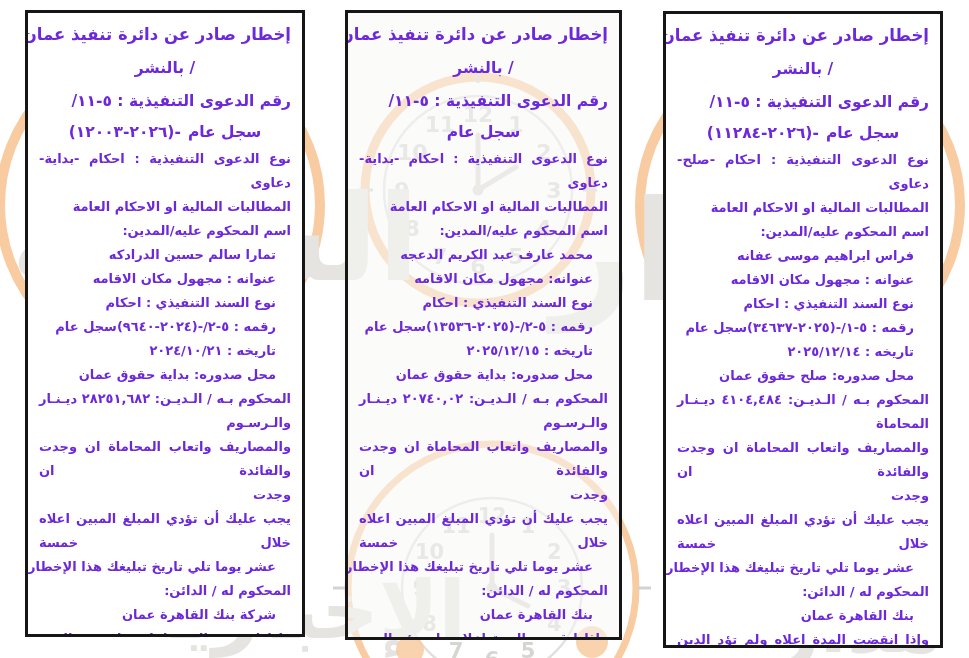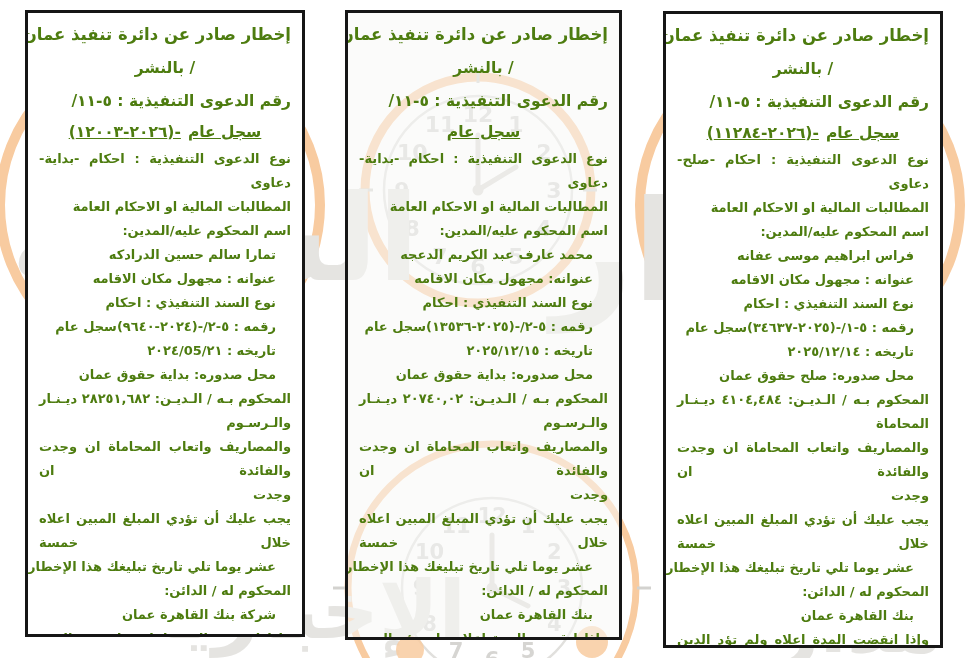--- a/index.html
+++ b/index.html
@@ -13,31 +13,31 @@
   .clock-face{fill:none;stroke:#e1e0dd;stroke-width:2.5;}
   .clock-hand{stroke:#dbdad6;stroke-width:5;stroke-linecap:round;}
   .clock-tick{stroke:#d3d2cf;stroke-width:3;}
   .clock-num{fill:#d6d5d2;font-weight:bold;font-family:"DejaVu Sans",sans-serif;}
   .brand-txt{fill:#e5e4e1;font-weight:bold;font-family:"DejaVu Sans",sans-serif;}
   .wm-blob{fill:#f8cba0;}
 
   
   .col{position:absolute;z-index:2;box-sizing:border-box;
        border:3px solid #161616;background:#ffffff;
-       padding:4px 11px;direction:rtl;color:#4d7c0f;overflow:hidden;}
+       padding:4px 11px;direction:rtl;color:#6d28d9;overflow:hidden;}
   #col0{left:663px;top:11px;width:280px;height:637px;}
   #col1{left:345px;top:10px;width:277px;height:630px;background:rgba(248,248,245,0.55);}
   #col2{left:25px;top:10px;width:280px;height:627px;}
 
   .line{font-size:13px;font-weight:bold;line-height:24px;white-space:nowrap;}
   .h1{font-size:16.5px;line-height:30px;text-align:center;white-space:nowrap;font-weight:bold;padding-top:3px;}
   .h2{font-size:15.5px;line-height:36px;text-align:center;font-weight:bold;}
   .h3{font-size:15.5px;line-height:31px;font-weight:bold;white-space:nowrap;}
   .h4row{display:flex;direction:ltr;justify-content:center;align-items:center;gap:7px;
-         font-size:15.5px;line-height:30px;font-weight:bold;text-decoration:underline;}
+         font-size:15.5px;line-height:30px;font-weight:bold;}
   .num-ltr{direction:ltr;unicode-bidi:isolate;}
   .right{}
   .indent{padding-right:15px;}
   .just{text-align:justify;text-align-last:justify;white-space:normal;}
 </style>
 </head>
 <body>
 
 <div id="page">
 
@@ -171,21 +171,21 @@
     </div>
     <div class="line just">نوع الدعوى التنفيذية : احكام -بداية-دعاوى</div>
     <div class="line right">المطالبات المالية او الاحكام العامة</div>
     <div class="line right">اسم المحكوم عليه/المدين:</div>
     <div class="line right indent">تمارا سالم حسين الدرادكه</div>
     <div class="line right indent">عنوانه : مجهول مكان الاقامه</div>
     <div class="line right indent">نوع السند التنفيذي : احكام</div>
     <div class="line right indent">
       <span>رقمه : ٥-٢/</span><span class="num-ltr">(٩٦٤٠‎-‎٢٠٢٤)-</span><span>سجل عام</span>
     </div>
-    <div class="line right indent">تاريخه : ٢٠٢٤/05/٢١</div>
+    <div class="line right indent">تاريخه : ٢٠٢٤/١٠/٢١</div>
     <div class="line right indent">محل صدوره: بداية حقوق عمان</div>
     <div class="line just">المحكوم بـه / الـديـن: ٢٨٢٥١,٦٨٢ ديـنـار والـرسـوم</div>
     <div class="line just">والمصاريف واتعاب المحاماة ان وجدت والفائدة ان</div>
     <div class="line right">وجدت</div>
     <div class="line just">يجب عليك أن تؤدي المبلغ المبين اعلاه خلال خمسة</div>
     <div class="line right indent">عشر يوما تلي تاريخ تبليغك هذا الإخطار إلى:</div>
     <div class="line right">المحكوم له / الدائن:</div>
     <div class="line right indent">شركة بنك القاهرة عمان</div>
     <div class="line just">وإذا انقضت المدة اعلاه ولم تؤد الدين المذكور أو</div>
 

